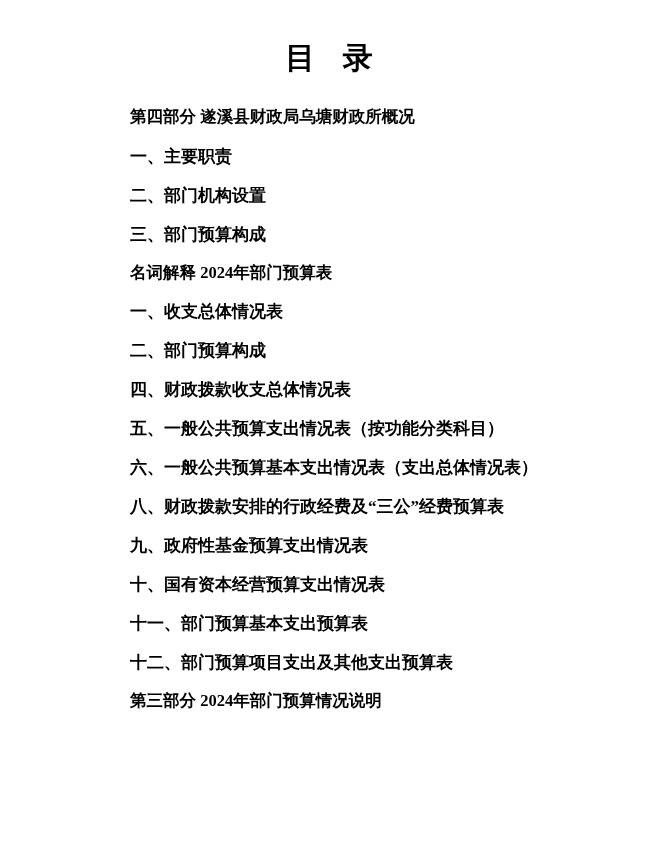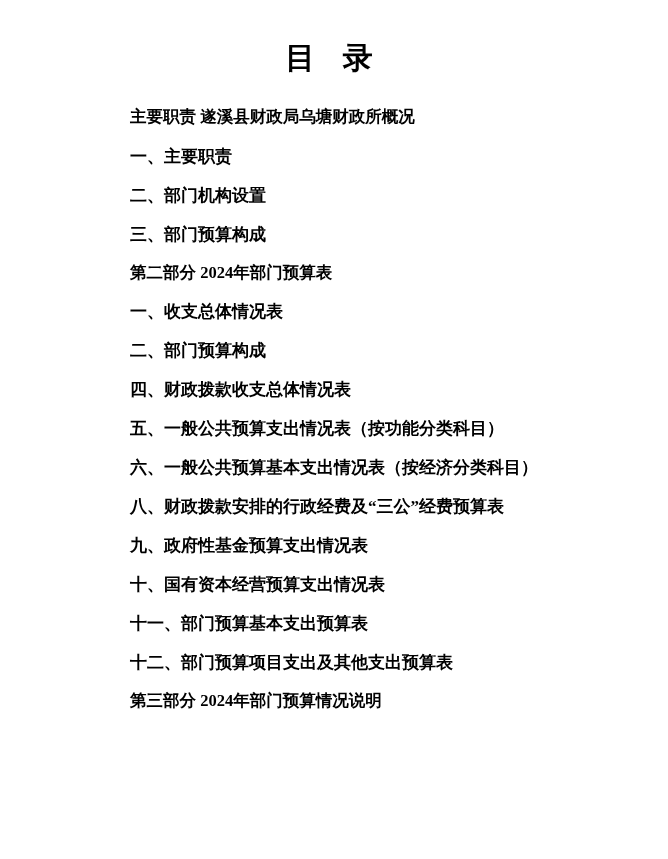--- a/index.html
+++ b/index.html
@@ -49,30 +49,30 @@
     font-weight: bold;
     font-size: 17px;
   }
 </style>
 </head>
 <body>
 
 <div class="page">
   <div class="doc-title">目  录</div>
   <div class="toc">
-    <div class="toc-entry part">主要职责  遂溪县财政局乌塘财政所概况</div>
+    <div class="toc-entry part">第四部分  遂溪县财政局乌塘财政所概况</div>
     <div class="toc-entry item">一、主要职责</div>
     <div class="toc-entry item">二、部门机构设置</div>
     <div class="toc-entry item">三、部门预算构成</div>
-    <div class="toc-entry part">第二部分  2024年部门预算表</div>
+    <div class="toc-entry part">名词解释  2024年部门预算表</div>
     <div class="toc-entry item">一、收支总体情况表</div>
     <div class="toc-entry item">二、部门预算构成</div>
     <div class="toc-entry item">四、财政拨款收支总体情况表</div>
     <div class="toc-entry item">五、一般公共预算支出情况表（按功能分类科目）</div>
-    <div class="toc-entry item">六、一般公共预算基本支出情况表（按经济分类科目）</div>
+    <div class="toc-entry item">六、一般公共预算基本支出情况表（支出总体情况表）</div>
     <div class="toc-entry item">八、财政拨款安排的行政经费及“三公”经费预算表</div>
     <div class="toc-entry item">九、政府性基金预算支出情况表</div>
     <div class="toc-entry item">十、国有资本经营预算支出情况表</div>
     <div class="toc-entry item">十一、部门预算基本支出预算表</div>
     <div class="toc-entry item">十二、部门预算项目支出及其他支出预算表</div>
     <div class="toc-entry part">第三部分  2024年部门预算情况说明</div>
   </div>
 </div>
 
 </body></html>

